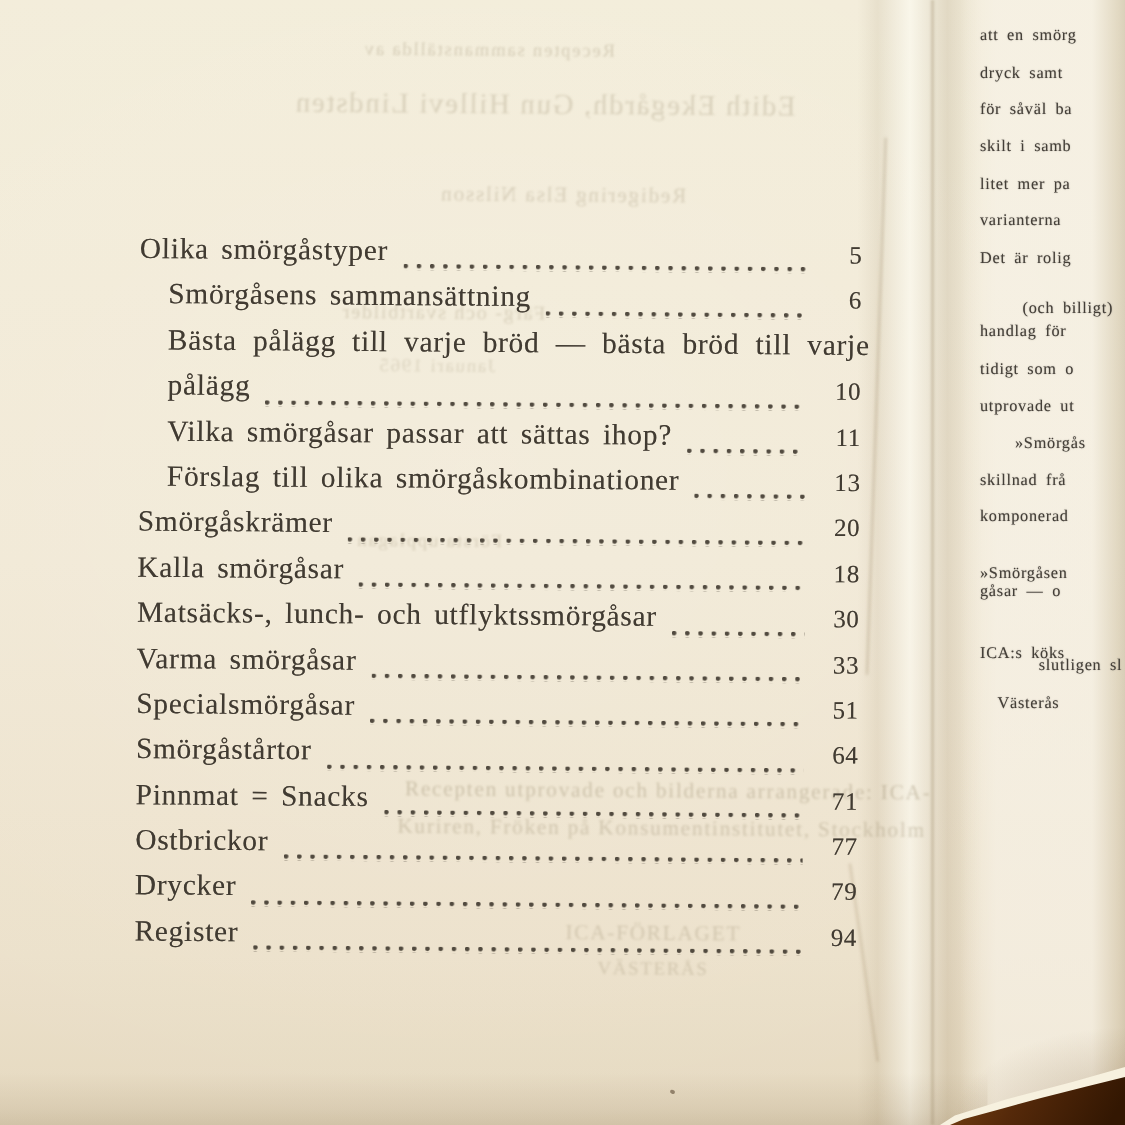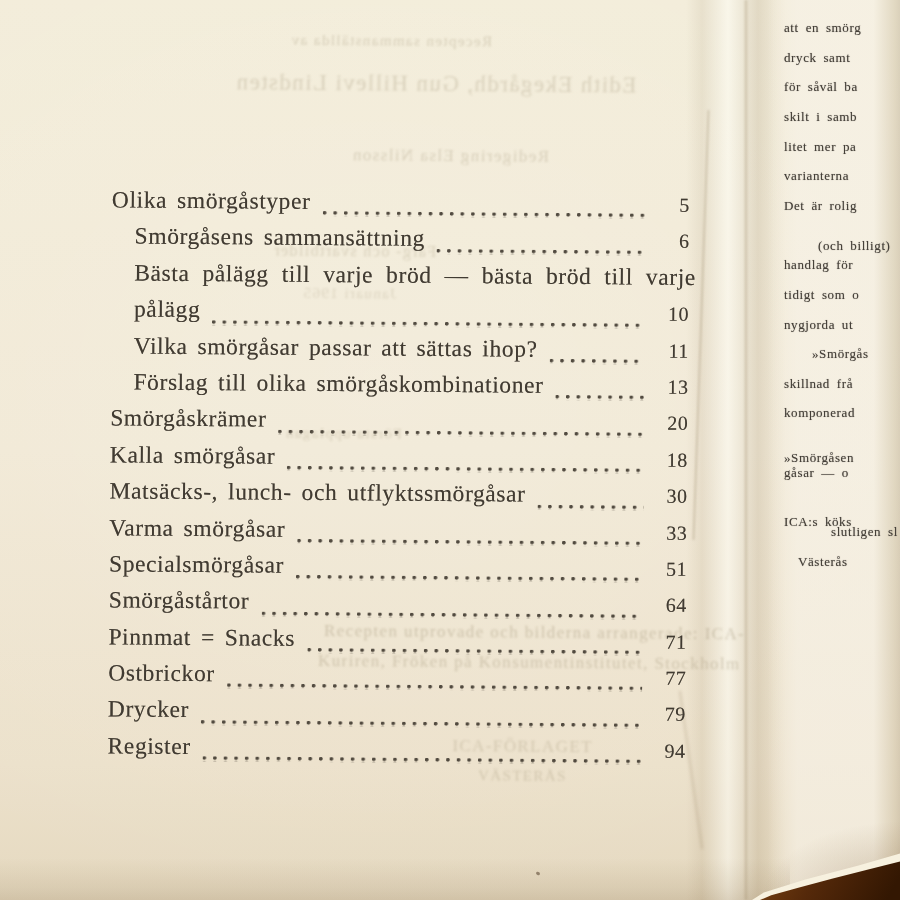--- a/index.html
+++ b/index.html
@@ -182,21 +182,21 @@
       <div class="right-line" style="top: 20px; left: 0px;">att en smörg</div>
       <div class="right-line" style="top: 49.65px; left: 0px;">dryck samt</div>
       <div class="right-line" style="top: 79.3px; left: 0px;">för såväl ba</div>
       <div class="right-line" style="top: 108.95px; left: 0px;">skilt i samb</div>
       <div class="right-line" style="top: 138.6px; left: 0px;">litet mer pa</div>
       <div class="right-line" style="top: 168.25px; left: 0px;">varianterna</div>
       <div class="right-line" style="top: 197.9px; left: 0px;">Det är rolig</div>
       <div class="right-line" style="top: 238px; left: 0px; margin-left: 34px;">(och billigt)</div>
       <div class="right-line" style="top: 257.2px; left: 0px;">handlag för</div>
       <div class="right-line" style="top: 286.85px; left: 0px;">tidigt som o</div>
-      <div class="right-line" style="top: 316.5px; left: 0px;">nygjorda ut</div>
+      <div class="right-line" style="top: 316.5px; left: 0px;">utprovade ut</div>
       <div class="right-line" style="top: 346.15px; left: 14px; margin-left: 14px;">»Smörgås</div>
       <div class="right-line" style="top: 375.8px; left: 0px;">skillnad frå</div>
       <div class="right-line" style="top: 405.45px; left: 0px;">komponerad</div>
       <div class="right-line" style="top: 412px; left: 0px; margin-top: 38px;">»Smörgåsen</div>
       <div class="right-line" style="top: 464.75px; left: 0px;">gåsar — o</div>
       <div class="right-line" style="top: 494.4px; left: 0px; margin-top: 20px;">ICA:s köks</div>
       <div class="right-line" style="top: 524.05px; left: 0px; margin-left: 47px;">slutligen sl</div>
       <div class="right-line" style="top: 553.7px; left: 14px;">Västerås</div>
     </div>
 

